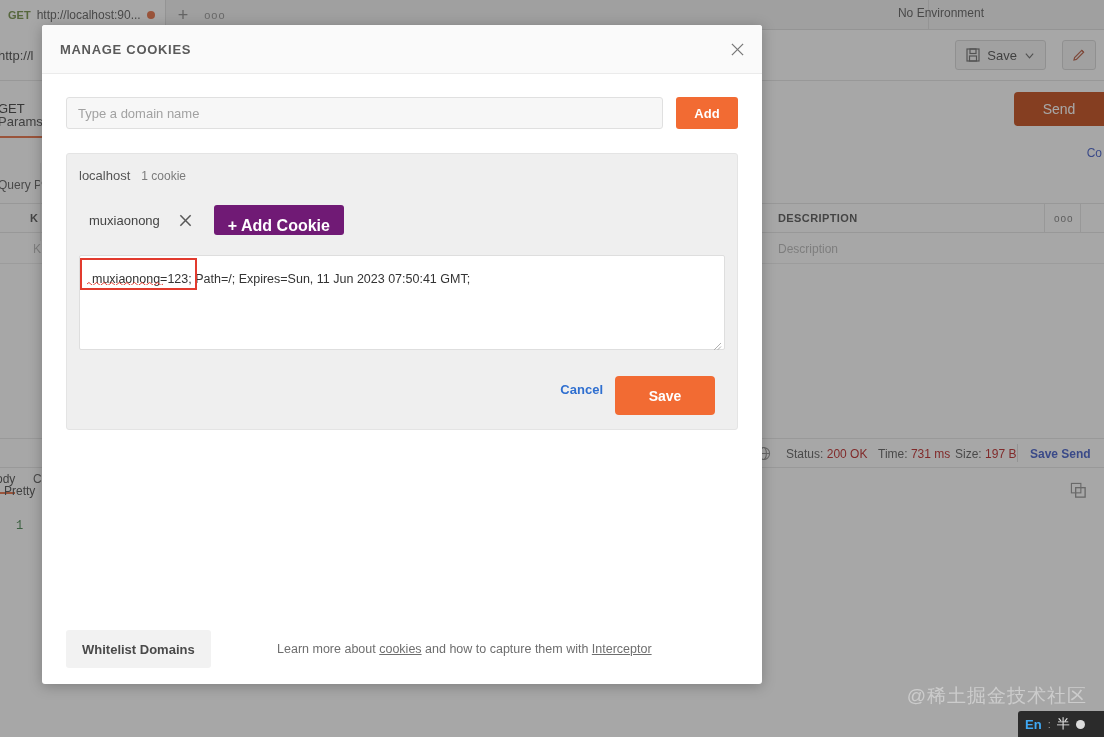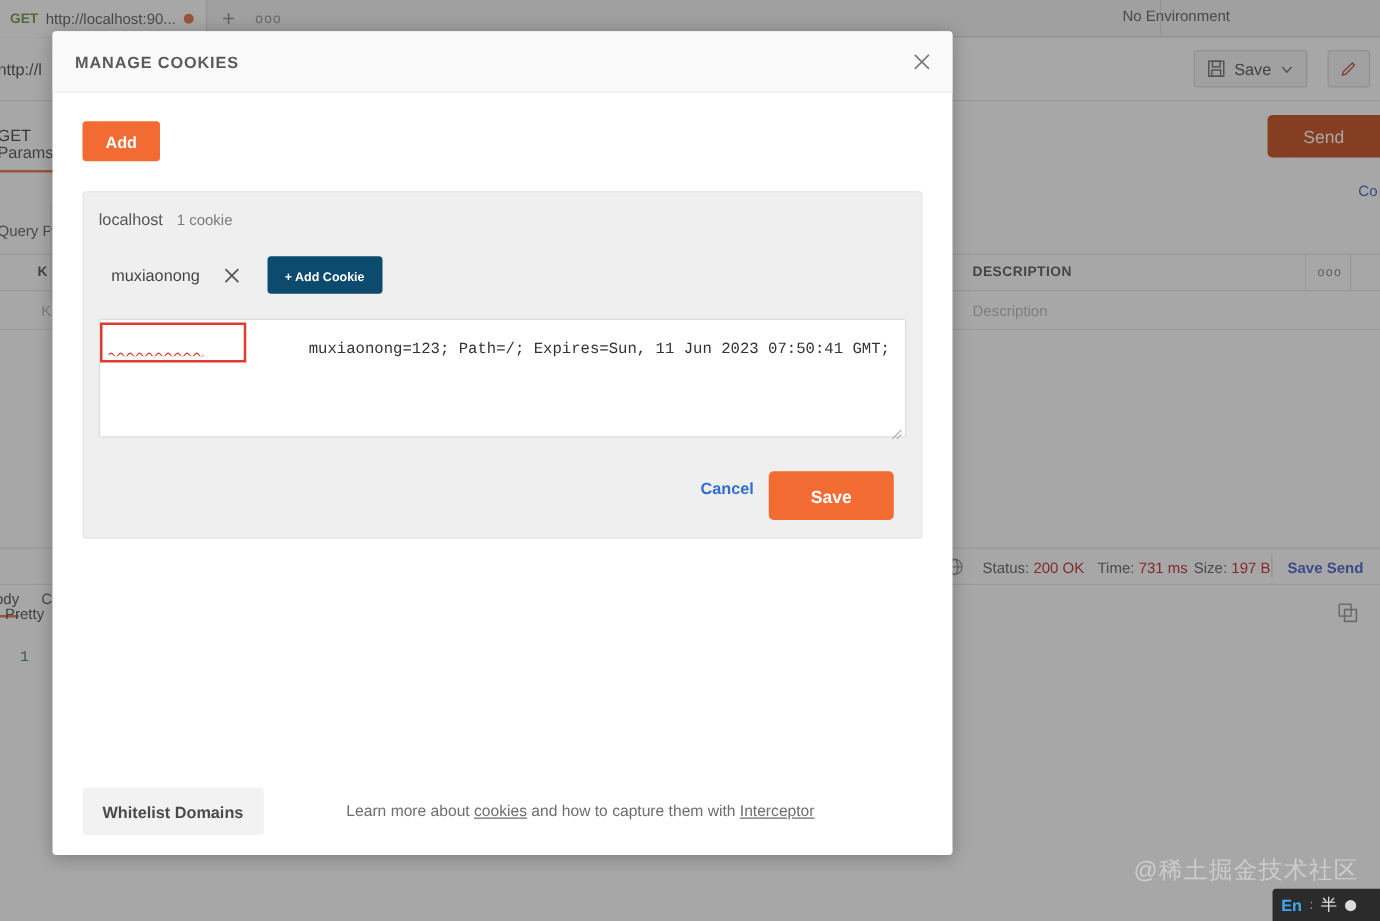--- a/index.html
+++ b/index.html
@@ -227,41 +227,40 @@
   }
   .cookie-name { font-size: 13px; color: #444; }
   .cookie-x {
     margin-left: 16px; width: 20px; height: 20px;
     display: flex; align-items: center; justify-content: center;
     cursor: pointer;
   }
   .add-cookie-btn {
     margin-left: 18px;
     height: 30px; padding: 12px 14px;
-    background: #0c4a6e; color: #ffffff;
+    background: #701a75; color: #ffffff;
     border: none; border-radius: 3px;
-    font-size: 10px; font-weight: 700;
+    font-size: 16px; font-weight: 700;
     cursor: pointer;
   }
 
   .cookie-edit-wrap {
     position: relative;
     margin-top: 20px;
   }
   .cookie-textarea {
     width: 100%; height: 95px;
     background: #ffffff;
     border: 1px solid #dedede;
     border-radius: 2px;
     padding: 14px 12px 12px 12px;
-    font-family: Liberation Mono, monospace;
+    font-family: Liberation Sans, sans-serif;
     font-size: 12.5px; line-height: 1.5;
     color: #333; resize: none; outline: none;
     white-space: pre-wrap;
-    text-align: right;
   }
   .resize-grip {
     position: absolute; right: 3px; bottom: 3px;
     width: 10px; height: 10px; pointer-events: none;
   }
   .highlight-box {
     position: absolute;
     left: 1px; top: 3px;
     width: 117px; height: 32px;
     border: 2px solid #e23b2e;
@@ -450,20 +449,21 @@
         <svg width="15" height="15" viewBox="0 0 16 16">
           <line x1="2" y1="2" x2="14" y2="14" stroke="#767676" stroke-width="1.3"></line>
           <line x1="14" y1="2" x2="2" y2="14" stroke="#767676" stroke-width="1.3"></line>
         </svg>
       </div>
     </div>
 
     <div class="modal-body">
 
       <div class="domain-row">
+        <input class="domain-input" type="text" placeholder="Type a domain name" style="">
         <button class="add-btn">Add</button>
       </div>
 
       <div class="cookie-panel">
         <div class="panel-head">
           <span class="panel-domain">localhost</span>
           <span class="panel-count">1 cookie</span>
         </div>
 
         <div class="cookie-chip-row">

